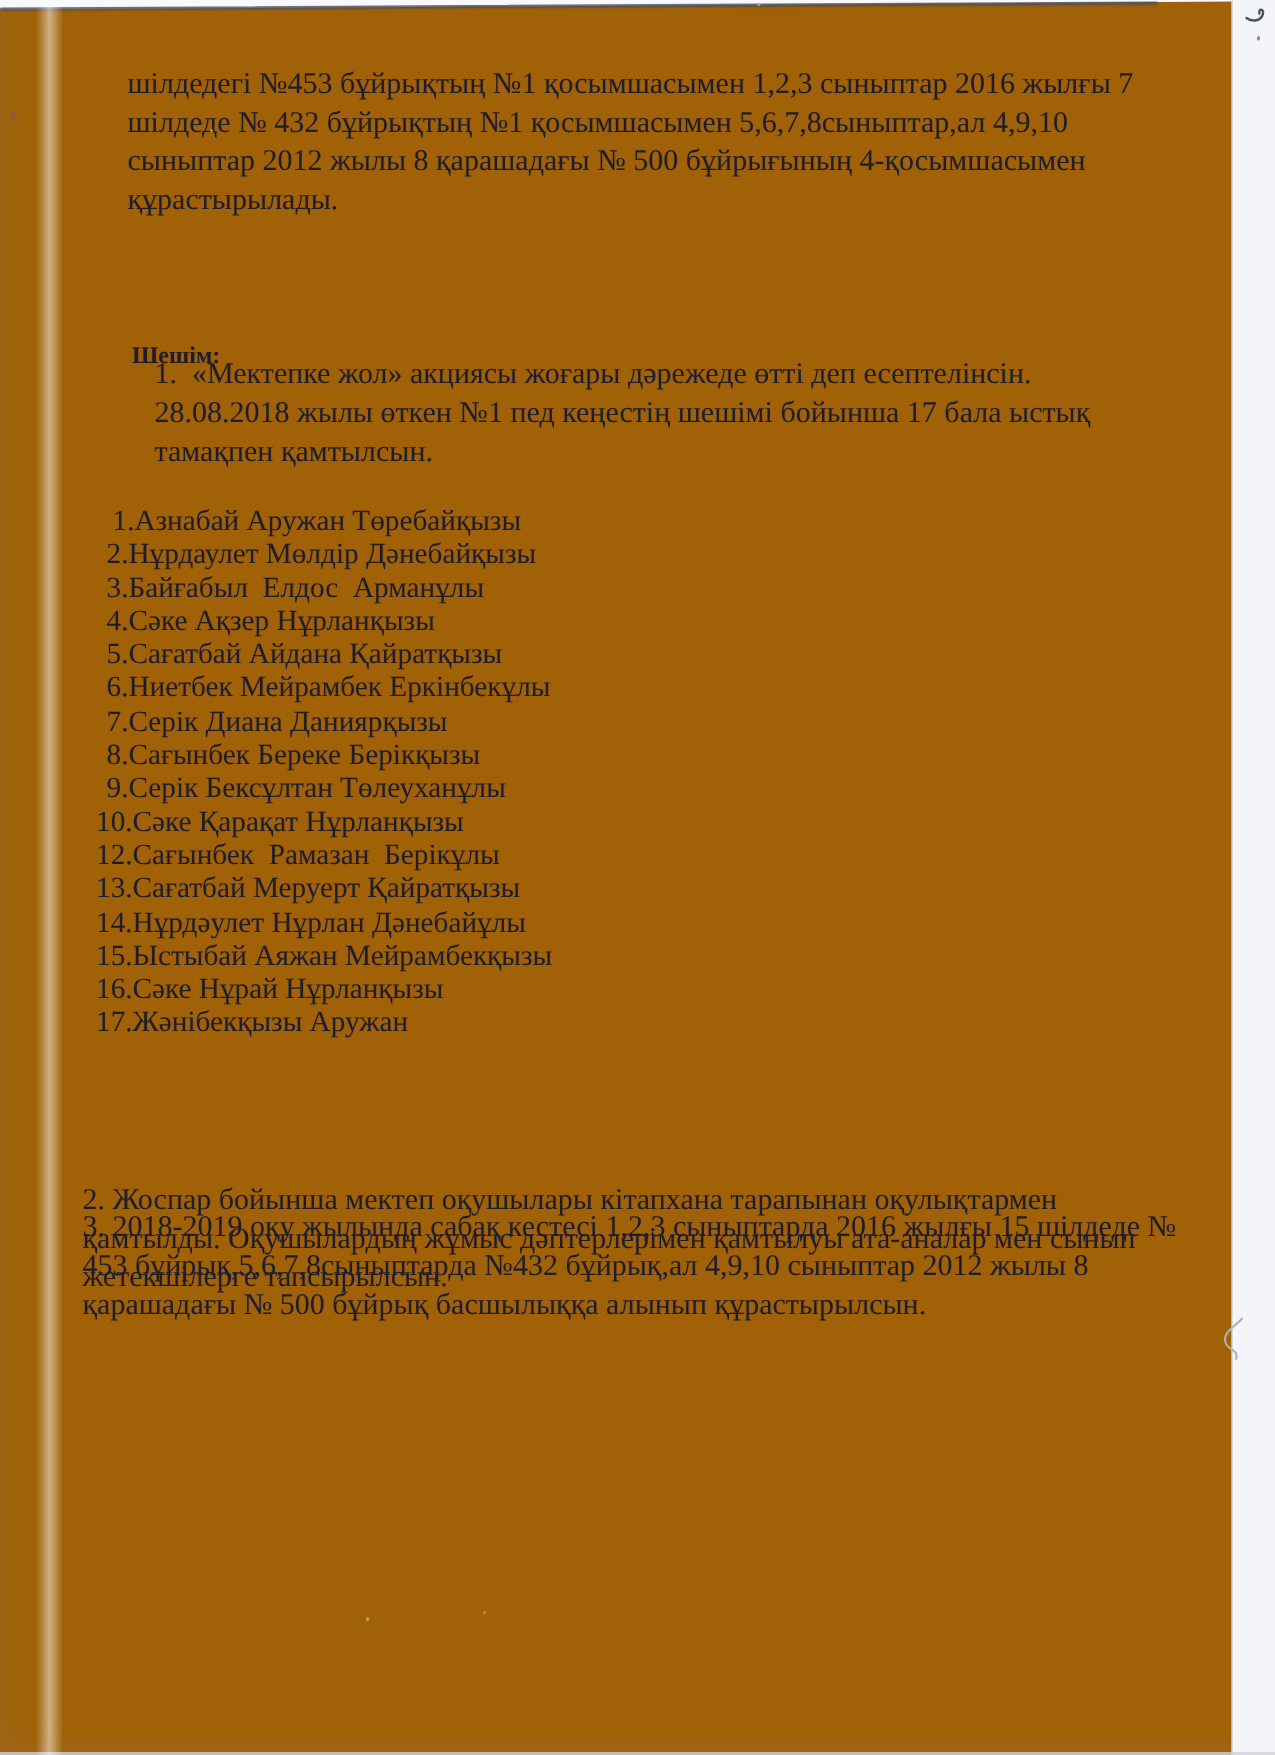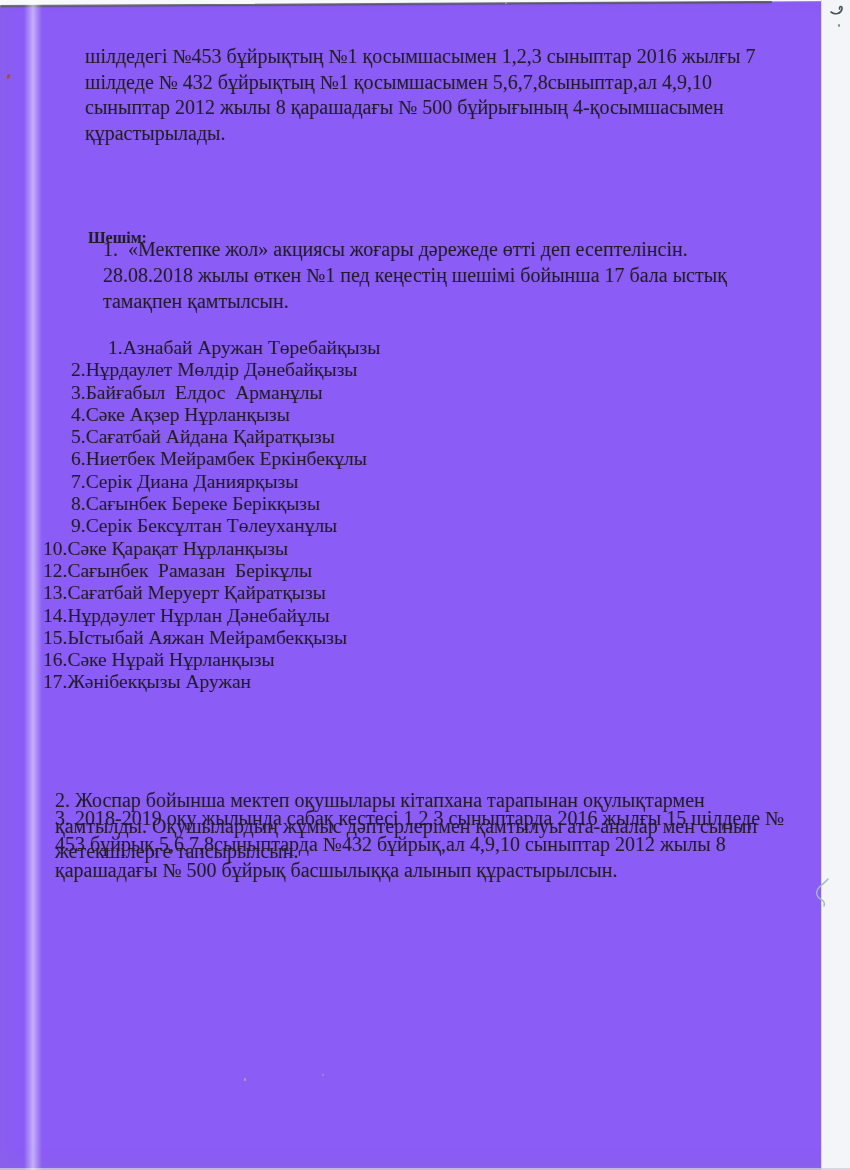--- a/index.html
+++ b/index.html
@@ -4,21 +4,21 @@
 <title>Scanned document</title>
 <style>
   html,body{margin:0;padding:0;}
   body{
     width:850px;height:1170px;position:relative;overflow:hidden;
     background:#f2f3f7;
     font-family:"Liberation Serif","DejaVu Serif",serif;
   }
   .page{
     position:absolute;inset:0;
-    background:#8b5cf6;
+    background:#a16207;
     box-shadow:inset 0 -8px 16px rgba(140,142,165,0.10),
                inset 10px 0 18px rgba(140,142,165,0.06);
   }
   
   .top-white{
     position:absolute;top:0;left:0;width:100%;height:9px;
     background:#f8f9fc;
     clip-path:polygon(0 0,100% 0,100% 10%,0 72%);
   }
   .edge-line{
@@ -44,22 +44,22 @@
     position:absolute;inset:0;
     color:#1e1e24;
     text-shadow:0.7px 0 0.4px rgba(185,35,90,.14),-0.7px 0 0.4px rgba(35,85,185,.14);
   }
   .blk{position:absolute;white-space:pre-wrap;}
   .p1{left:85px;top:44px;font-size:20px;line-height:25.6px;}
   .heading{left:88px;top:229px;font-size:16px;font-weight:bold;}
   .decision{left:103px;top:236px;font-size:20px;line-height:26.2px;}
   .students{position:absolute;left:0;top:337px;font-size:19.5px;}
   .student{white-space:pre;line-height:22.3px;padding-left:71px;}
-  .student:nth-child(1){padding-left:108px;}
-  .student:nth-child(n+10){padding-left:43px;}
+  .student:nth-child(1){padding-left:75px;}
+  .student:nth-child(n+10){padding-left:64px;}
   .student:nth-child(17){padding-left:80px;font-size:17px;}
   .p2{left:55px;top:771px;font-size:20px;line-height:25.6px;margin-top:17px;}
   .p3{left:55px;top:806px;font-size:20px;line-height:25.8px;}
   .speck{position:absolute;border-radius:2px;}
   .mark-svg{position:absolute;}
 </style>
 </head>
 <body>
 
 <div class="page">

